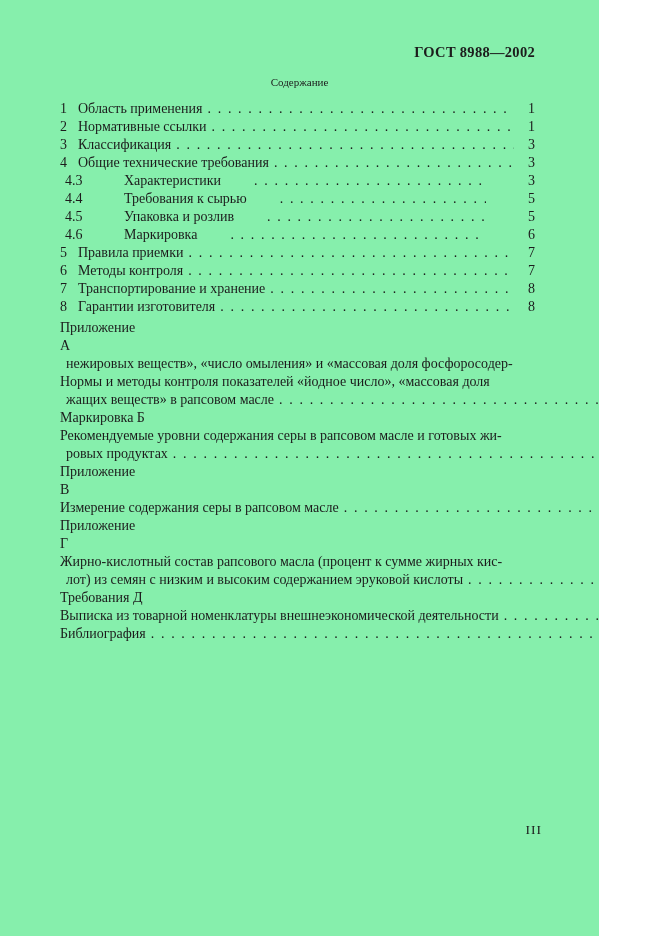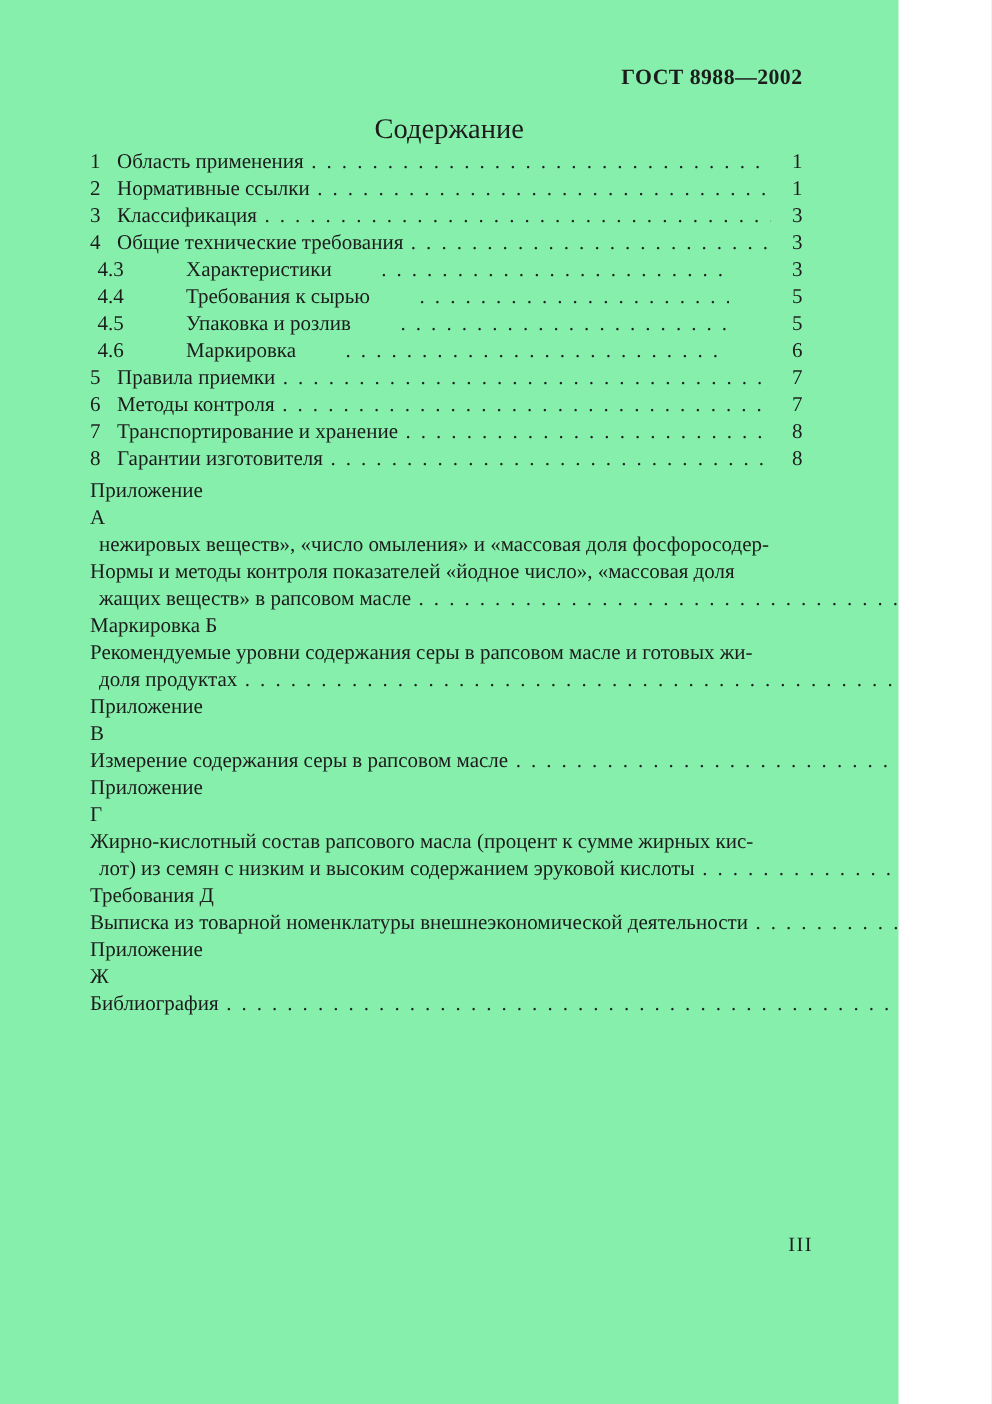--- a/index.html
+++ b/index.html
@@ -11,21 +11,21 @@
     font-size:14px;
     color:#1c1c1c;
     overflow:hidden;
   }
   .doc-header{
     position:absolute;top:44px;right:64px;
     font-weight:bold;font-size:14.5px;letter-spacing:.3px;
   }
   .doc-title{
     position:absolute;top:76px;left:0;width:100%;
-    text-align:center;font-size:19px;
+    text-align:center;font-size:11px;
   }
   .toc{
     position:absolute;top:100px;left:60px;right:64px;
   }
   .row{
     display:flex;align-items:baseline;
     height:18px;line-height:18px;
     white-space:nowrap;
   }
   .row .num{flex:none;width:10px;margin-right:8px;}
@@ -146,21 +146,21 @@
               <span class="leader">. . . . . . . . . . . . . . . . . . . . . . . . . . . . . . . . . . . . . . . . . . . . . . . . . . . . . . . . . . . . . . . . . . . . . . . . . . . . . . . . . . . . . . . . . . . . . . . . . . . . . . . . . . . . . . . . . . . . . . . . . . . . . . . . . . . . . . . . . . . . </span>
               <span class="pageno">9</span>
             </div>
           </div>
         </div>
         <div class="arow">
           <span class="alabel">Маркировка Б</span>
           <div class="atext">
             <div class="aline">Рекомендуемые уровни содержания серы в рапсовом масле и готовых жи-</div>
             <div class="aline last cont">
-              <span class="frag">доля продуктах</span>
+              <span class="frag">ровых продуктах</span>
               <span class="leader">. . . . . . . . . . . . . . . . . . . . . . . . . . . . . . . . . . . . . . . . . . . . . . . . . . . . . . . . . . . . . . . . . . . . . . . . . . . . . . . . . . . . . . . . . . . . . . . . . . . . . . . . . . . . . . . . . . . . . . . . . . . . . . . . . . . . . . . . . . . . </span>
               <span class="pageno">9</span>
             </div>
           </div>
         </div>
         <div class="arow">
           <span class="alabel">Приложение В</span>
           <div class="atext">
             <div class="aline last">
               <span class="frag">Измерение содержания серы в рапсовом масле</span>
@@ -184,21 +184,20 @@
           <span class="alabel">Требования Д</span>
           <div class="atext">
             <div class="aline last">
               <span class="frag">Выписка из товарной номенклатуры внешнеэкономической деятельности</span>
               <span class="leader">. . . . . . . . . . . . . . . . . . . . . . . . . . . . . . . . . . . . . . . . . . . . . . . . . . . . . . . . . . . . . . . . . . . . . . . . . . . . . . . . . . . . . . . . . . . . . . . . . . . . . . . . . . . . . . . . . . . . . . . . . . . . . . . . . . . . . . . . . . . . </span>
               <span class="pageno">18</span>
             </div>
           </div>
         </div>
         <div class="arow">
-          <span class="alabel">Приложение Ж</span>
           <div class="atext">
             <div class="aline last">
               <span class="frag">Библиография</span>
               <span class="leader">. . . . . . . . . . . . . . . . . . . . . . . . . . . . . . . . . . . . . . . . . . . . . . . . . . . . . . . . . . . . . . . . . . . . . . . . . . . . . . . . . . . . . . . . . . . . . . . . . . . . . . . . . . . . . . . . . . . . . . . . . . . . . . . . . . . . . . . . . . . . </span>
               <span class="pageno">19</span>
             </div>
           </div>
         </div>
       </div>
   </div>

